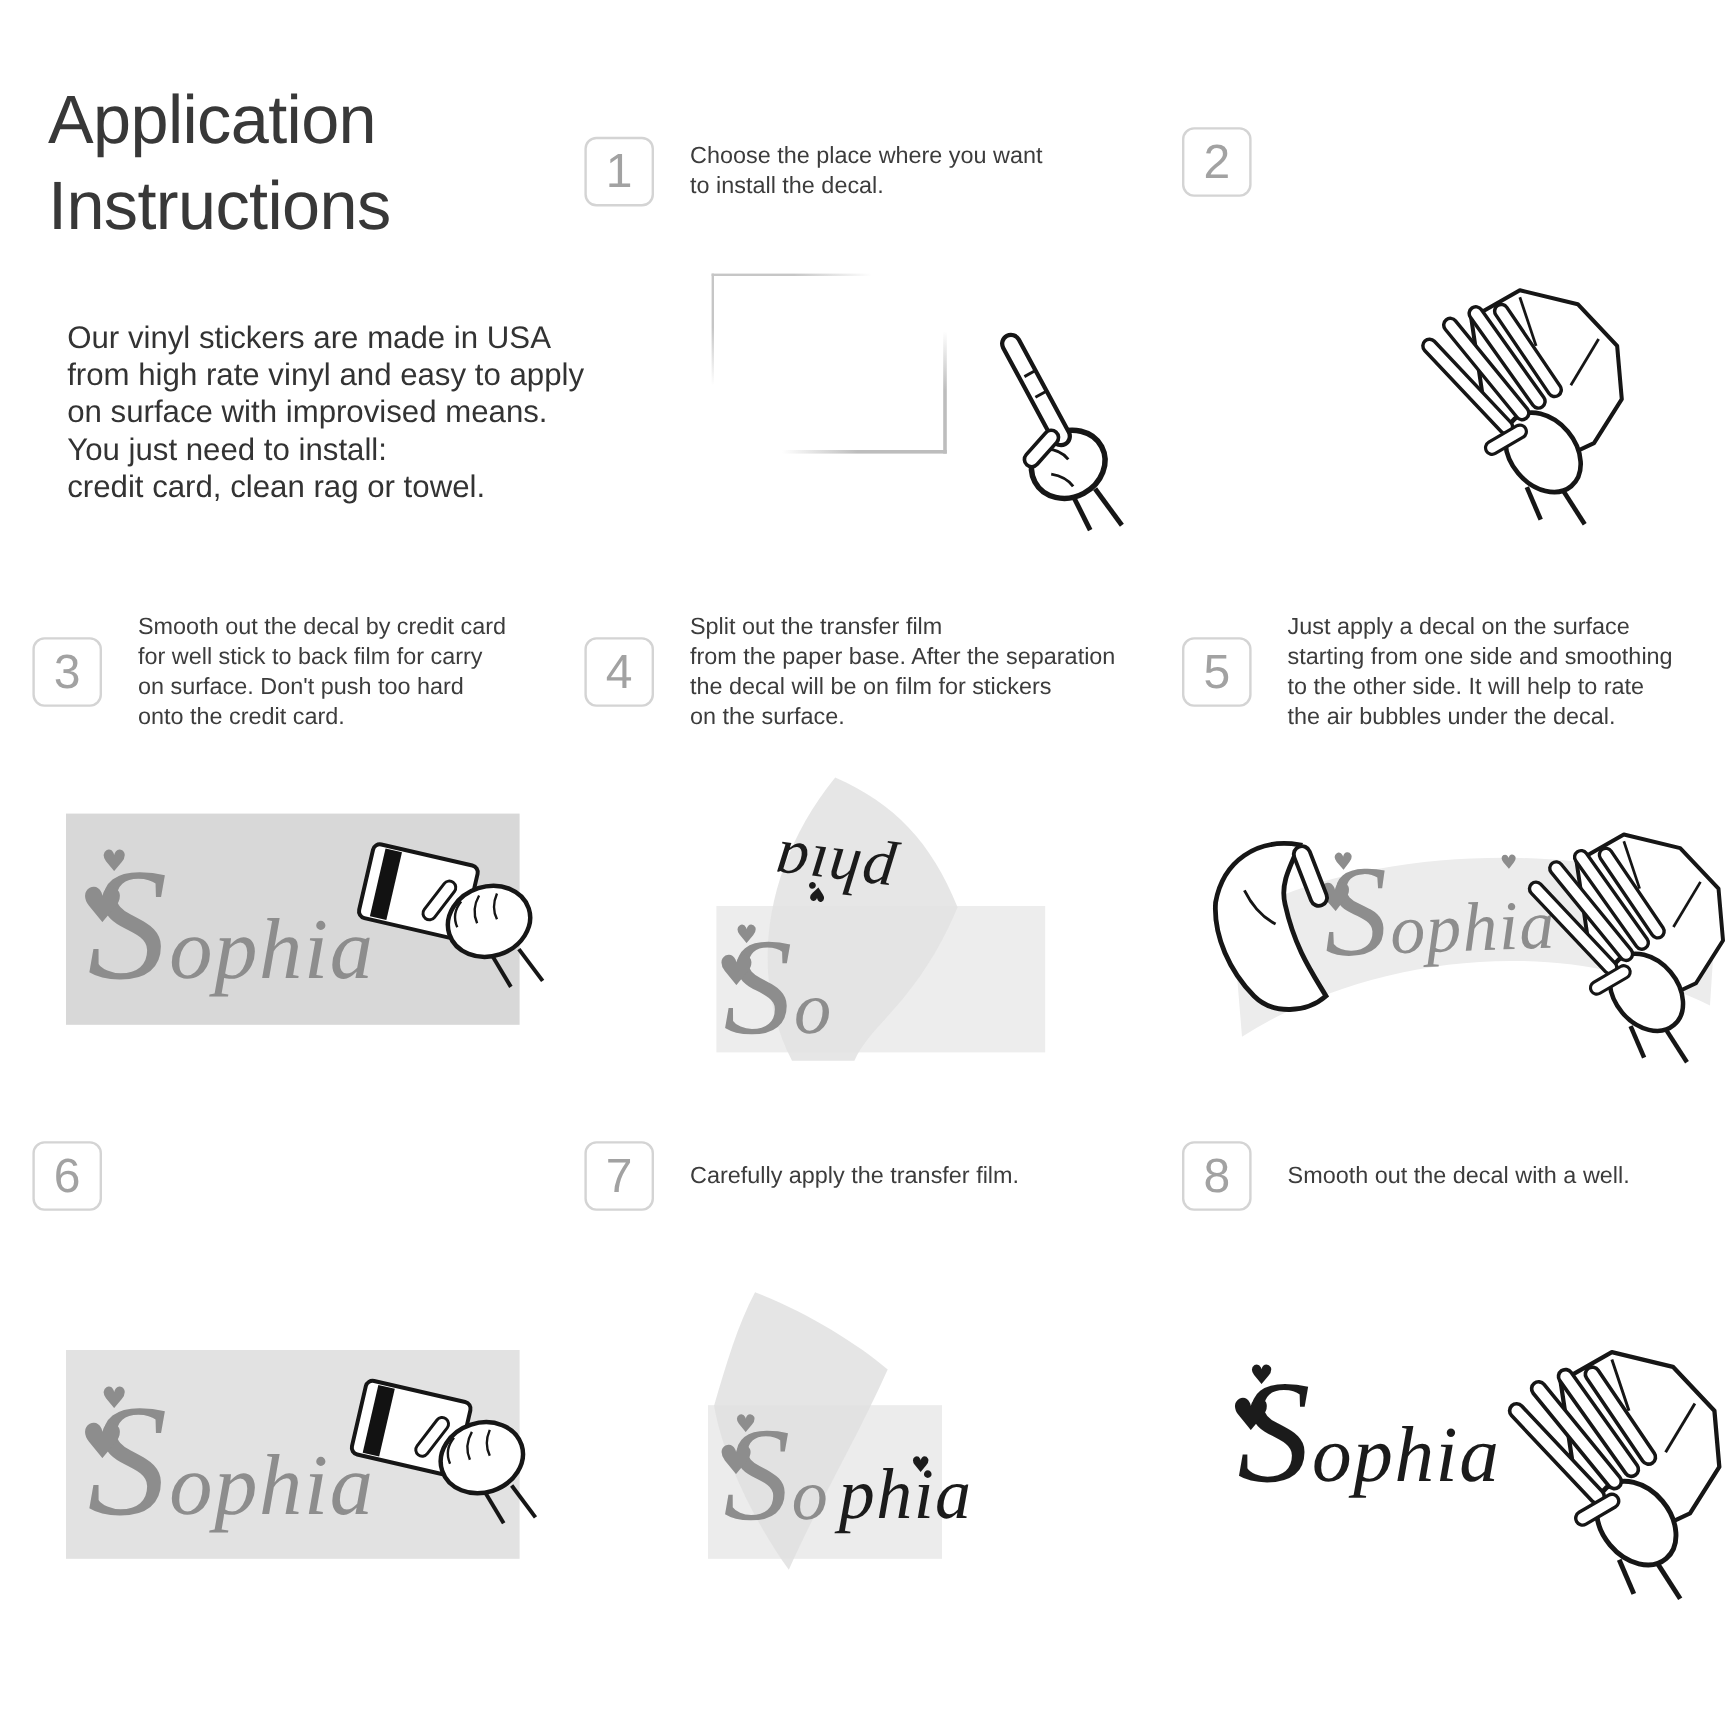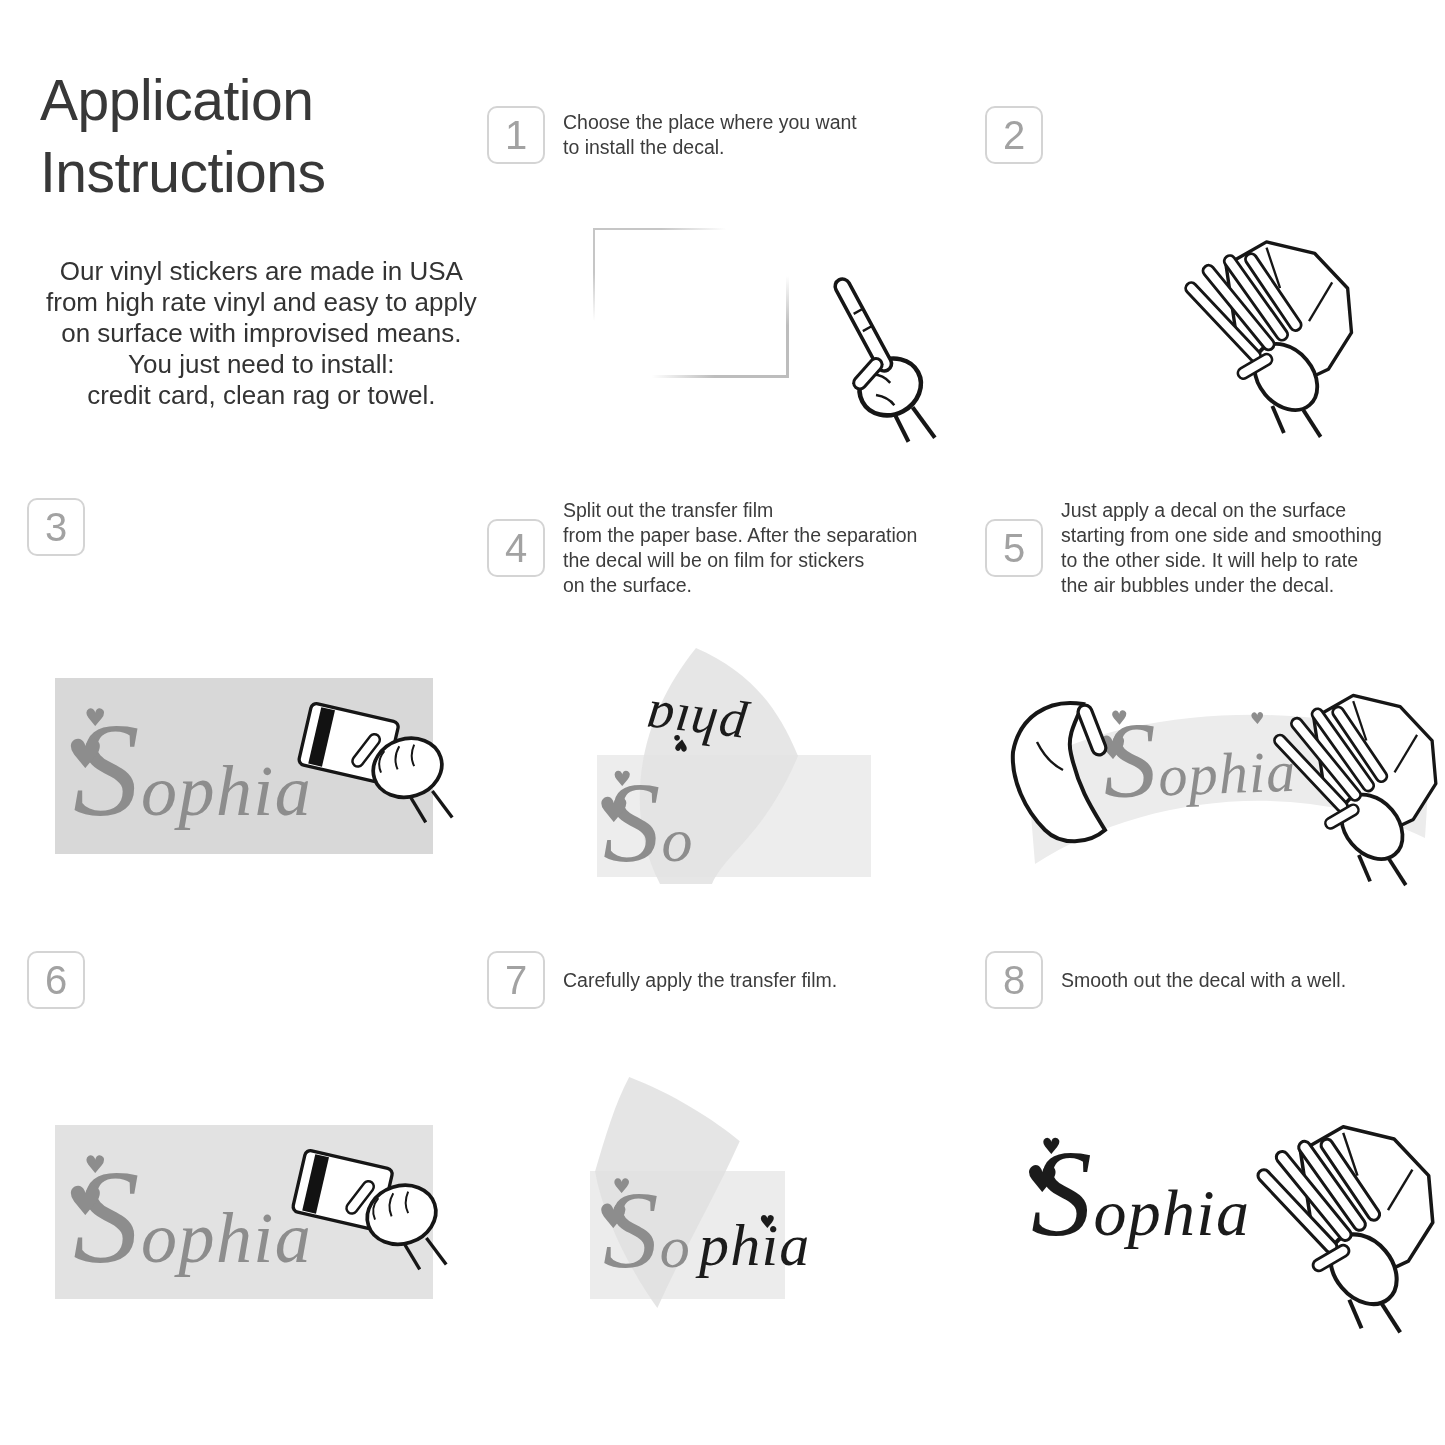--- a/index.html
+++ b/index.html
@@ -9,34 +9,34 @@
     background:#ffffff; font-family:"Liberation Sans", sans-serif; color:#3c3c3c;
   }
 
   
   .title {
     position:absolute; left:40px; top:64px; margin:0;
     font-size:57px; line-height:72px; font-weight:400; letter-spacing:-0.5px;
     color:#383838; white-space:pre-line;
   }
   .intro {
-    position:absolute; left:40px; top:250px; margin:6px;
-    font-size:26px; line-height:31px; color:#333; white-space:pre-line;text-align:center;
+    position:absolute; left:40px; top:250px; margin:16px;
+    font-size:26px; line-height:31px; color:#333; white-space:pre-line;
   }
 
   
   .step { position:absolute; }
   .step-header { display:flex; align-items:center; gap:18px; }
   .badge {
     flex:0 0 auto; width:58px; height:58px; border:2px solid #d4d4d4; border-radius:10px;
     display:flex; align-items:center; justify-content:center;
     font-size:40px; font-weight:300; color:#a2a2a2; background:#fff;
   }
   .step-text {
-    margin:0; font-size:19.5px; line-height:25px; color:#3c3c3c; white-space:pre-line;
+    margin:12px; font-size:19.5px; line-height:25px; color:#3c3c3c; white-space:pre-line;
   }
 
   .s1 { left:487px; top:106px; width:465px; height:400px; }
   .s2 { left:985px; top:106px; width:460px; height:400px; }
   .s3 { left:27px;  top:498px; width:462px; height:430px; }
   .s4 { left:487px; top:498px; width:478px; height:430px; }
   .s5 { left:985px; top:498px; width:460px; height:430px; }
   .s6 { left:27px;  top:951px; width:462px; height:430px; }
   .s7 { left:487px; top:951px; width:478px; height:430px; }
   .s8 { left:985px; top:951px; width:460px; height:430px; }
@@ -197,20 +197,24 @@
     <div class="badge">2</div>
   </div>
   <svg class="abs s2-hand" viewBox="0 0 230 215">
       <use href="#hand-wipe"></use>
     </svg>
 </section>
 
 <section class="step s3">
   <div class="step-header">
     <div class="badge">3</div>
+    <p class="step-text">Smooth out the decal by credit card
+for well stick to back film for carry
+on surface. Don't push too hard
+onto the credit card.</p>
   </div>
   <div class="abs s3-film"></div>
   <div class="decal cap gray s3-decal">
     <span class="d-heart d-heart-big">♥</span>
     <span class="d-heart d-heart-s">♥</span>
     <span class="d-text">Sophia</span>
   </div>
   <svg class="abs s3-hand" viewBox="0 0 215 195">
       <use href="#hand-card"></use>
     </svg>

